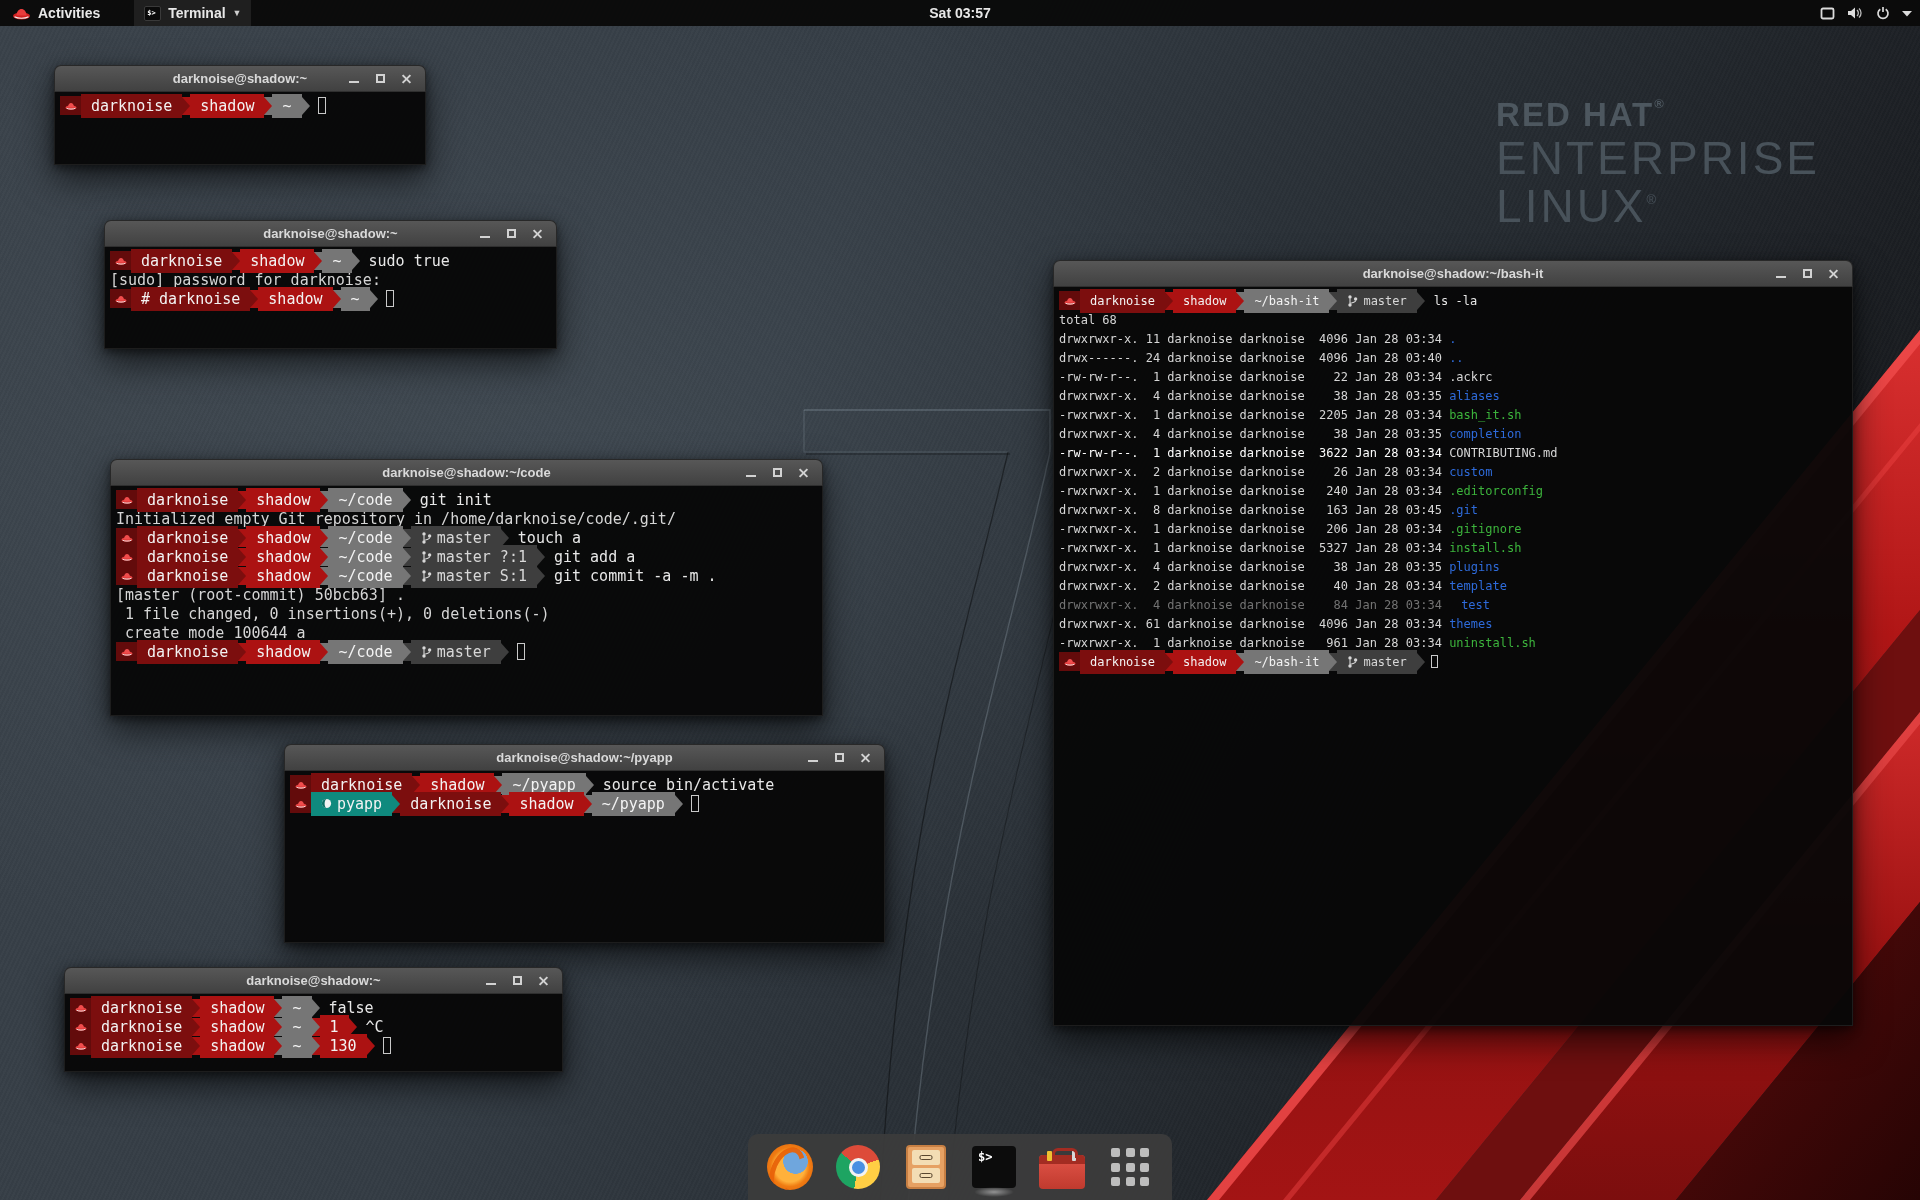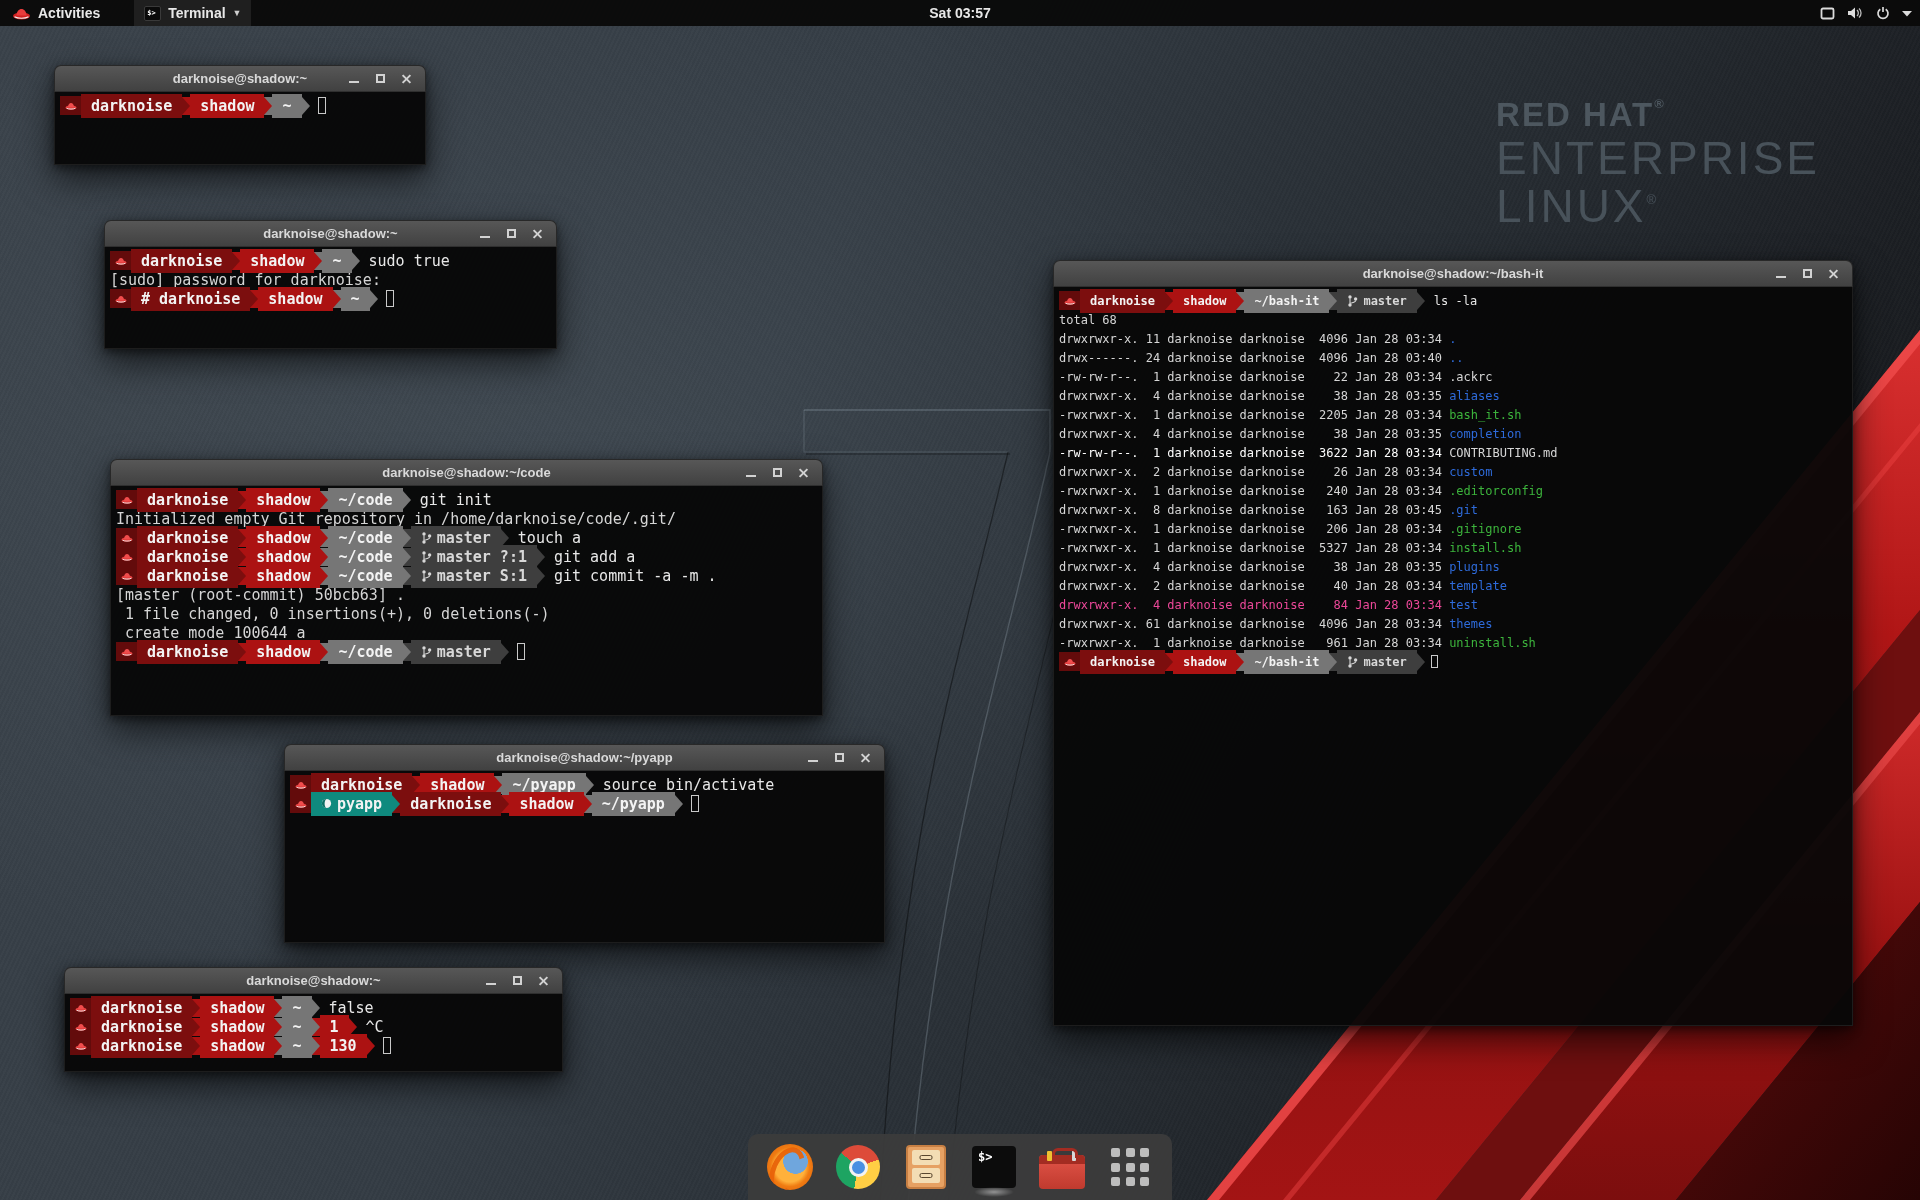--- a/index.html
+++ b/index.html
@@ -44,21 +44,21 @@
   .wbtn { width:26px; height:100%; display:flex; align-items:center; justify-content:center; }
   .g-min { width:10px; height:2px; background:#d2d2d2; margin-top:6px; }
   .g-max { width:9px; height:9px; border:2px solid #d2d2d2; }
   .g-close { position:relative; width:11px; height:11px; }
   .g-close::before, .g-close::after { content:""; position:absolute; left:0; top:4.5px; width:11px; height:2px; background:#d2d2d2; }
   .g-close::before { transform:rotate(45deg); } .g-close::after { transform:rotate(-45deg); }
   .term-body { position:absolute; left:0; right:0; top:27px; bottom:0; background:rgba(7,7,7,0.96);
     border:1px solid #1d1d1d; border-top:none; overflow:hidden;
     font-family:"DejaVu Sans Mono", monospace; color:#d6d6d6; padding:4px 0 0 5px; }
   .line { display:flex; align-items:center; height:19px; white-space:pre; }
-  .seg { display:inline-flex; align-items:center; height:21px; padding:12px 10px; color:#f3f3f3; white-space:pre;font-weight:bold; }
+  .seg { display:inline-flex; align-items:center; height:21px; padding:12px 10px; color:#f3f3f3; white-space:pre; }
   .picon { display:inline-flex; align-items:center; justify-content:center; width:21px; height:19px; flex:none; }
   .arrow { width:0; height:0; flex:none; }
   .cmd { margin-left:9px; color:#e8e8e8; white-space:pre; }
   .outt { white-space:pre; }
   .cursor { display:inline-block; width:0.55em; height:1.1em; border:1px solid #c9c9c9; margin-left:0.55em; flex:none; }
   .seg svg, .picon svg { flex:none; }
 
   
   .dock { position:absolute; bottom:0; left:50%; transform:translateX(-50%); height:66px; z-index:9;
     background:rgba(59,59,59,0.94); border-radius:10px 10px 0 0; display:flex; align-items:center; gap:20px; padding:0 18px; }
@@ -399,21 +399,21 @@
         <div class="line"><span class="outt" style="color: rgb(214, 214, 214);">-rwxrwxr-x.  1 darknoise darknoise  2205 Jan 28 03:34 </span><span class="outt" style="color: rgb(60, 180, 60);">bash_it.sh</span></div>
         <div class="line"><span class="outt" style="color: rgb(214, 214, 214);">drwxrwxr-x.  4 darknoise darknoise    38 Jan 28 03:35 </span><span class="outt" style="color: rgb(46, 107, 219);">completion</span></div>
         <div class="line"><span class="outt" style="color: #ffffff;">-rw-rw-r--.  1 darknoise darknoise  3622 Jan 28 03:34 </span><span class="outt" style="color: rgb(214, 214, 214);">CONTRIBUTING.md</span></div>
         <div class="line"><span class="outt" style="color: rgb(214, 214, 214);">drwxrwxr-x.  2 darknoise darknoise    26 Jan 28 03:34 </span><span class="outt" style="color: rgb(46, 107, 219);">custom</span></div>
         <div class="line"><span class="outt" style="color: rgb(214, 214, 214);">-rwxrwxr-x.  1 darknoise darknoise   240 Jan 28 03:34 </span><span class="outt" style="color: rgb(60, 180, 60);">.editorconfig</span></div>
         <div class="line"><span class="outt" style="color: rgb(214, 214, 214);">drwxrwxr-x.  8 darknoise darknoise   163 Jan 28 03:45 </span><span class="outt" style="color: rgb(46, 107, 219);">.git</span></div>
         <div class="line"><span class="outt" style="color: rgb(214, 214, 214);">-rwxrwxr-x.  1 darknoise darknoise   206 Jan 28 03:34 </span><span class="outt" style="color: rgb(60, 180, 60);">.gitignore</span></div>
         <div class="line"><span class="outt" style="color: rgb(214, 214, 214);">-rwxrwxr-x.  1 darknoise darknoise  5327 Jan 28 03:34 </span><span class="outt" style="color: rgb(60, 180, 60);">install.sh</span></div>
         <div class="line"><span class="outt" style="color: rgb(214, 214, 214);">drwxrwxr-x.  4 darknoise darknoise    38 Jan 28 03:35 </span><span class="outt" style="color: rgb(46, 107, 219);">plugins</span></div>
         <div class="line"><span class="outt" style="color: rgb(214, 214, 214);">drwxrwxr-x.  2 darknoise darknoise    40 Jan 28 03:34 </span><span class="outt" style="color: rgb(46, 107, 219);">template</span></div>
-        <div class="line"><span class="outt" style="color: #ec4899;">drwxrwxr-x.  4 darknoise darknoise    84 Jan 28 03:34 </span><span class="outt" style="color: rgb(46, 107, 219);">test</span></div>
+        <div class="line"><span class="outt" style="color: #737373;">drwxrwxr-x.  4 darknoise darknoise    84 Jan 28 03:34 </span><span class="outt" style="color: rgb(46, 107, 219); margin-left: 12px;">test</span></div>
         <div class="line"><span class="outt" style="color: rgb(214, 214, 214);">drwxrwxr-x. 61 darknoise darknoise  4096 Jan 28 03:34 </span><span class="outt" style="color: rgb(46, 107, 219);">themes</span></div>
         <div class="line"><span class="outt" style="color: rgb(214, 214, 214); text-align: center;">-rwxrwxr-x.  1 darknoise darknoise   961 Jan 28 03:34 </span><span class="outt" style="color: rgb(60, 180, 60);">uninstall.sh</span></div>
         <div class="line"><span class="picon" style="background: rgb(99, 11, 11);"><svg width="12" height="8" viewBox="0 0 12 8">
               <ellipse cx="6" cy="5.6" rx="5.4" ry="2.1" fill="#e23b3b"></ellipse>
               <path d="M1.6 6.2 A5.4 2.1 0 0 0 10.4 6.2" fill="none" stroke="#f0f0f0" stroke-width="0.9"></path>
               <path d="M3 5.2 C3 2.6, 4.6 1, 6 1 C7.4 1, 9 2.6, 9 5.2 Z" fill="#f04c4c"></path>
             </svg></span><span class="seg" style="background: rgb(124, 14, 14);">darknoise</span><span class="arrow" style="border-top: 9.5px solid rgb(172, 18, 18); border-bottom: 9.5px solid rgb(172, 18, 18); border-left: 8px solid rgb(124, 14, 14);"></span><span class="seg" style="background: rgb(172, 18, 18);">shadow</span><span class="arrow" style="border-top: 9.5px solid rgb(118, 118, 118); border-bottom: 9.5px solid rgb(118, 118, 118); border-left: 8px solid rgb(172, 18, 18);"></span><span class="seg" style="background: rgb(118, 118, 118);">~/bash-it</span><span class="arrow" style="border-top: 9.5px solid rgb(62, 62, 62); border-bottom: 9.5px solid rgb(62, 62, 62); border-left: 8px solid rgb(118, 118, 118);"></span><span class="seg" style="background: rgb(62, 62, 62); color: rgb(216, 216, 216);"><svg width="11" height="14" viewBox="0 0 11 14" style="margin-right:5px">
               <circle cx="3" cy="3" r="1.7" fill="#d8d8d8"></circle>
               <circle cx="8.6" cy="5" r="1.7" fill="#d8d8d8"></circle>
               <circle cx="3" cy="11" r="1.7" fill="#d8d8d8"></circle>

